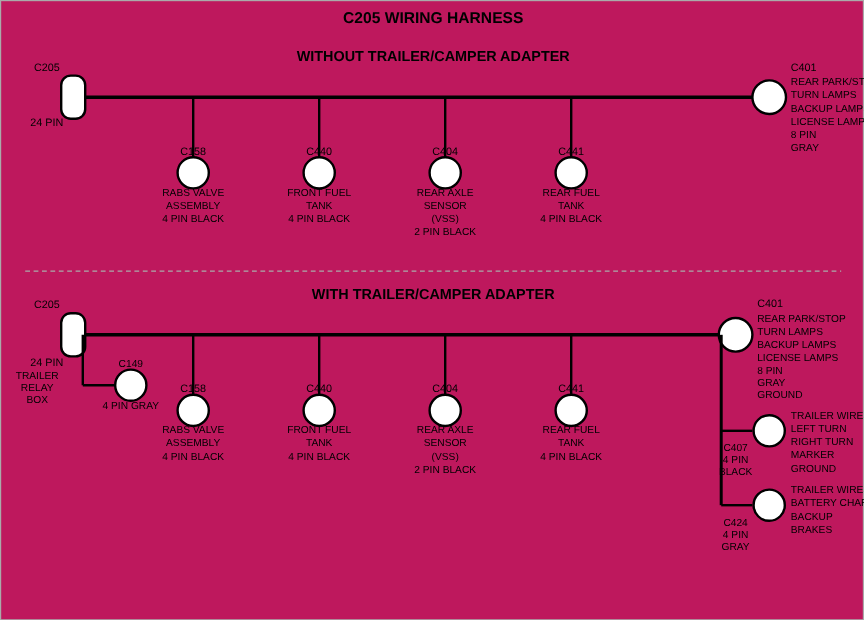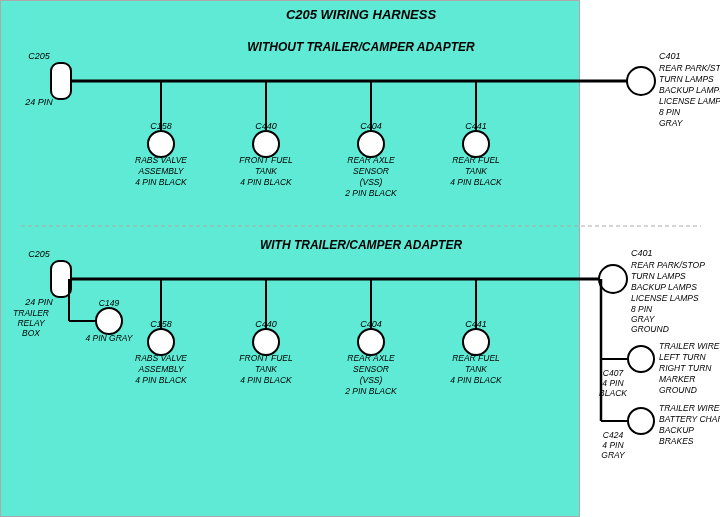--- a/index.html
+++ b/index.html
@@ -7,26 +7,25 @@
       width: 720px;
       height: 517px;
       background: #fff;
       font-family: Arial, sans-serif;
       font-size: 10px;
       overflow: hidden;
       position: relative;
     }
 
     .page-container {
-      width: 580px;
+      width: 720px;
       height: 517px;
       position: relative;
-      background: #5eead4;
+      background: #be185d;
       border: 1px solid #aaa;
-      font-style: italic;
     }
 
     svg {
       position: absolute;
       top: 0;
       left: 0;
       width: 720px;
       height: 517px;
     }
 

